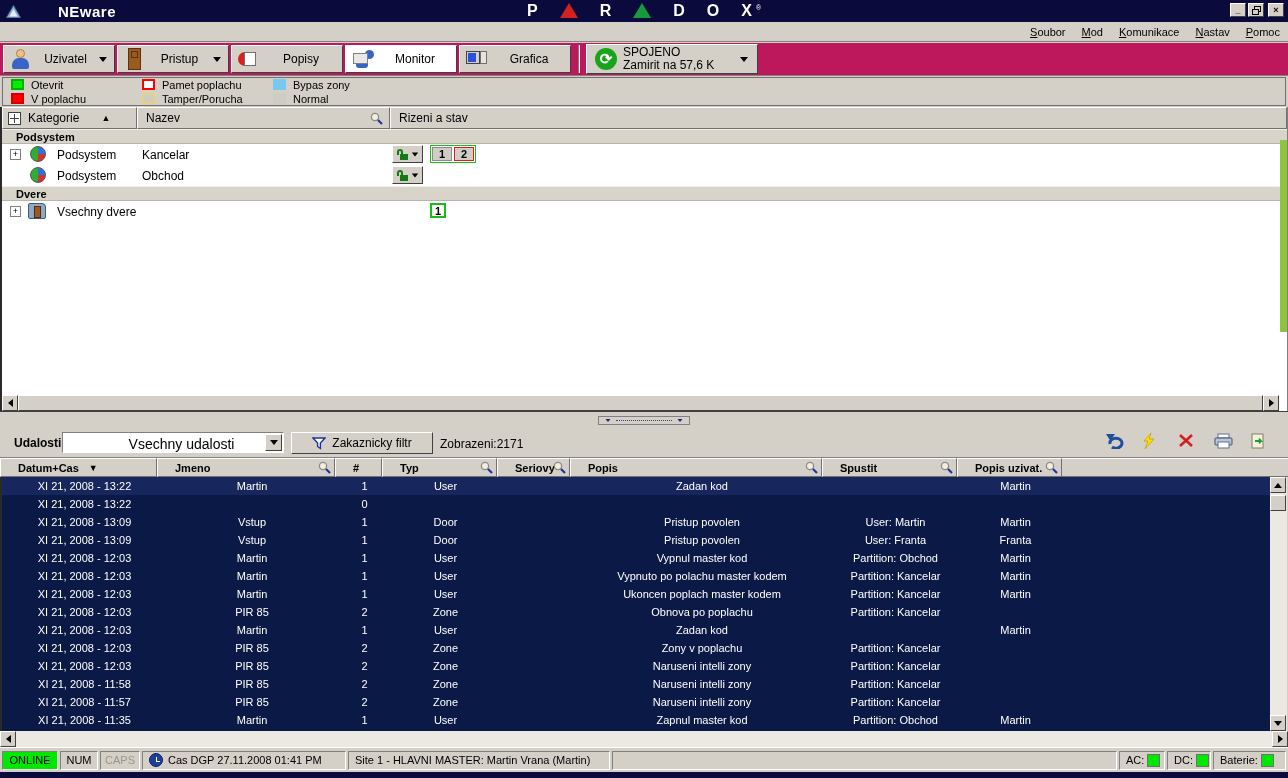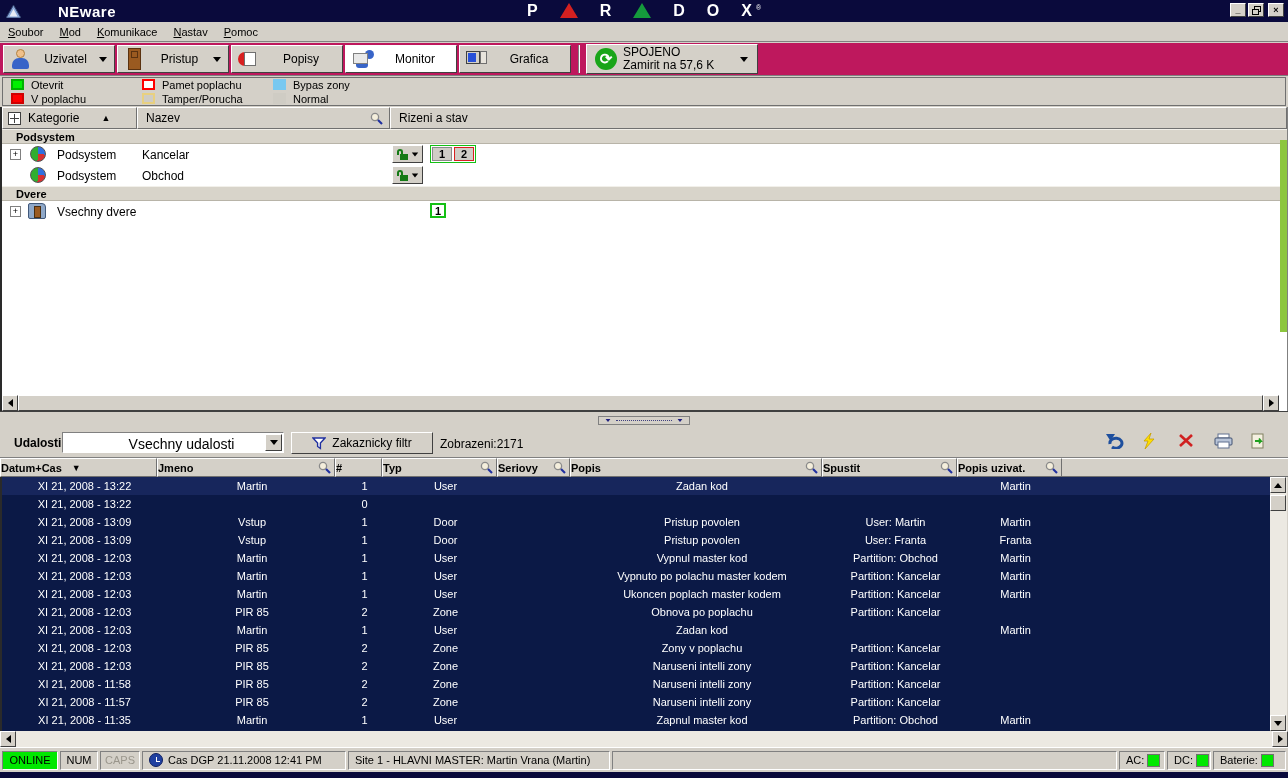--- a/index.html
+++ b/index.html
@@ -27,21 +27,21 @@
   .brand .btri { width:0;height:0;border-left:9px solid transparent;border-right:9px solid transparent;border-bottom:15px solid #d42020; margin-top:-2px;}
   .brand .btri.green { border-bottom-color:#159a3c; }
   .brand sup { color:#fff; font-size:7px; margin-left:-18px; margin-top:-8px; }
   .winbtns { position:absolute; right:4px; top:3px; display:flex; gap:2px; }
   .winbtn { width:16px; height:14px; font-size:9px; font-weight:bold; color:#000;
             display:flex; align-items:center; justify-content:center; line-height:1; }
   .winbtn.close { margin-left:2px; }
 
   
   .menubar { position:absolute; top:22px; left:0; width:1288px; height:20px; background:#d4d0c8;
-             display:flex; align-items:center; border-bottom:1px solid #808080; }
+             display:flex; align-items:center; border-bottom:1px solid #808080;justify-content:flex-end; }
   .menu-item { padding:2px 8px; }
 
   
   .toolbar { position:absolute; top:43px; left:0; width:1288px; height:33px; background:#be185d;
              border-bottom:1px solid #808080; }
   .tb-btn { position:absolute; top:2px; height:28px; width:112px; display:flex; align-items:center; }
   .tb-btn .lbl { flex:1; text-align:center; font-size:12px; }
   .tb-btn .caret { margin-right:7px; }
   .tb-icon { width:22px; height:22px; margin-left:6px; position:relative; flex:none; }
   .tb-sep { position:absolute; top:2px; left:578px; width:2px; height:28px;
@@ -139,21 +139,21 @@
   .ev-combo .dd { width:17px; height:17px; margin:1px; display:flex; align-items:center; justify-content:center; flex:none; }
   .filter-btn { position:absolute; left:291px; top:4px; width:142px; height:22px; display:flex; align-items:center; justify-content:center; gap:6px; font-size:12px; }
   .ev-shown { position:absolute; left:440px; top:9px; font-size:12px; }
   .ev-icons { position:absolute; right:18px; top:5px; display:flex; gap:16px; align-items:center; }
   .ev-icon { width:20px; height:18px; position:relative; }
 
   .ev-grid { display:grid; grid-template-columns:157px 178px 47px 115px 73px 252px 135px 105px 1fr; }
   .ev-header { position:relative; height:19px; }
   .ev-hcell { position:relative; border-top:1px solid #fff; border-left:1px solid #fff;
               border-right:1px solid #707070; border-bottom:1px solid #707070; background:#d4d0c8;
-              font-weight:bold; font-size:11px; display:flex; align-items:center; padding-left:0; overflow:hidden;}
+              font-weight:bold; font-size:11px; display:flex; align-items:center; padding-left:17px; overflow:hidden;}
   .ev-hcell .mag { top:2px; right:3px; }
   .ev-hcell.filler { border-right:none; border-left:none; }
   .sort-dn { margin-left:10px; font-size:9px; }
 
   .ev-rows { position:absolute; top:49px; left:0; width:1270px; height:254px; background:#0b1946; overflow:hidden;
              border-left:2px solid #2a2a2a; }
   .ev-row { height:18px; color:#fff; }
   .ev-row:first-child { background:#17265c; }
   .ev-cell { padding-left:8px; font-size:11px; line-height:18px; white-space:nowrap; overflow:hidden; }
 
@@ -684,21 +684,21 @@
       </div>
   </div>
 </div>
 
 <div class="statusbar">
   <div class="sb-panel sb-online">ONLINE</div>
   <div class="sb-panel sb-num">NUM</div>
   <div class="sb-panel sb-caps">CAPS</div>
   <div class="sb-panel sb-clock">
     <span class="clockicon"></span>
-    <span>Cas DGP 21.11.2008  12:41 PM</span>
+    <span>Cas DGP 27.11.2008  01:41 PM</span>
   </div>
   <div class="sb-panel sb-site">Site 1 - HLAVNI MASTER: Martin Vrana (Martin)</div>
   <div class="sb-panel sb-fill"></div>
   <div class="sb-panel sb-ac">
     <span>AC:</span>
     <span class="ledbox"></span>
   </div>
   <div class="sb-panel sb-dc">
     <span>DC:</span>
     <span class="ledbox"></span>

